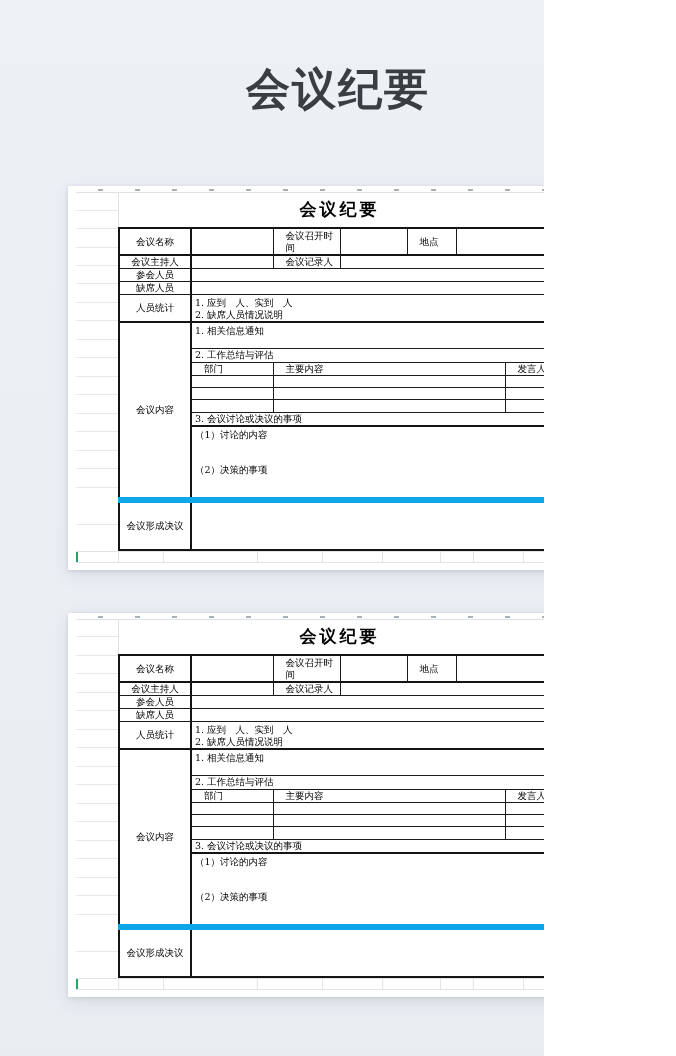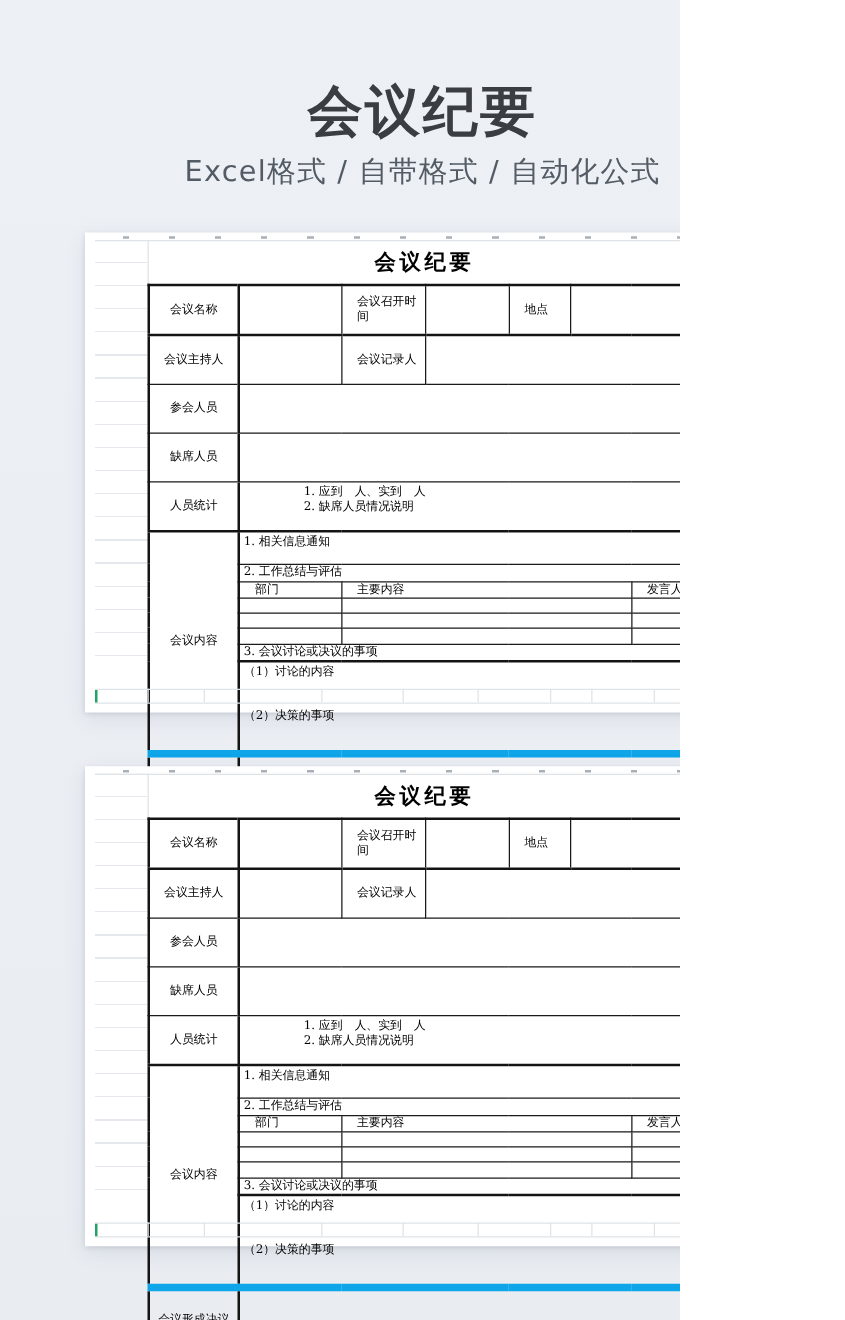--- a/index.html
+++ b/index.html
@@ -47,35 +47,34 @@
     letter-spacing:3px;
   }
   
   .sheet-table {
     position:absolute; left:50px; top:41px; width:443px;
     border-collapse:collapse; table-layout:fixed;
     font-family:"DejaVu Serif", serif; font-size:9.5px; color:#000;
     border:2px solid #141414;
   }
   .sheet-table td { border:1px solid #1a1a1a; padding:0 3px; overflow:hidden; line-height:12px; }
-  .sheet-table td.lc { border-right:2px solid #141414; text-align:center; padding:13px 1px; }
+  .sheet-table td.lc { border-right:2px solid #141414; text-align:center; padding:0 1px; }
   .sheet-table td.ctr { text-align:left;padding-left:12px; }
   .sheet-table tr.bb2 > td { border-bottom:2px solid #141414; }
   .sheet-table tr.bt2 > td { border-top:6px solid #0ea5e9; }
   .sheet-table td.topal { vertical-align:top; padding-top:2px; }
-  .sheet-table .two-line div { line-height:12px;margin-left:48px; }
+  .sheet-table .two-line div { line-height:12px; }
   .big-gap { margin-top:23px; }
 </style>
 </head>
 <body>
 
 <div class="page">
 
   <div class="main-title">会议纪要</div>
-  <div class="subtitle">Excel格式 / 自带格式 / 自动化公式</div>
 
   <div class="card" id="card-1">
     <div class="col-ticks"></div>
     <div class="top-line"></div>
     <div class="grid-strip left"></div>
     <div class="grid-strip right"></div>
     <div class="v-faint v1"></div>
     <div class="v-faint v2"></div>
     <div class="v-faint v3"></div>
 

